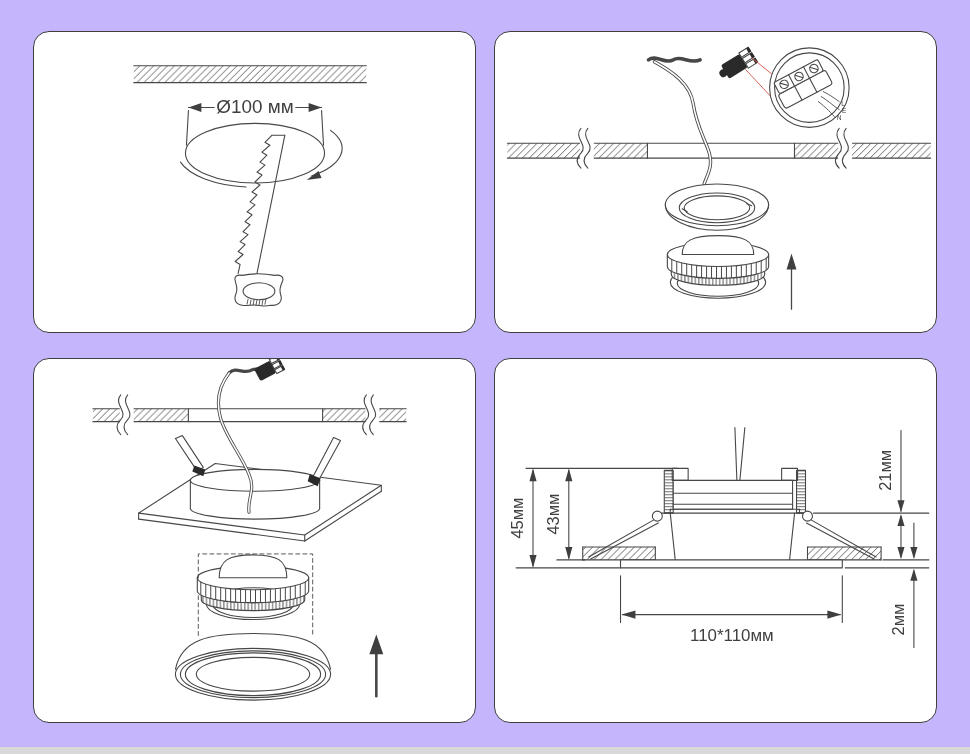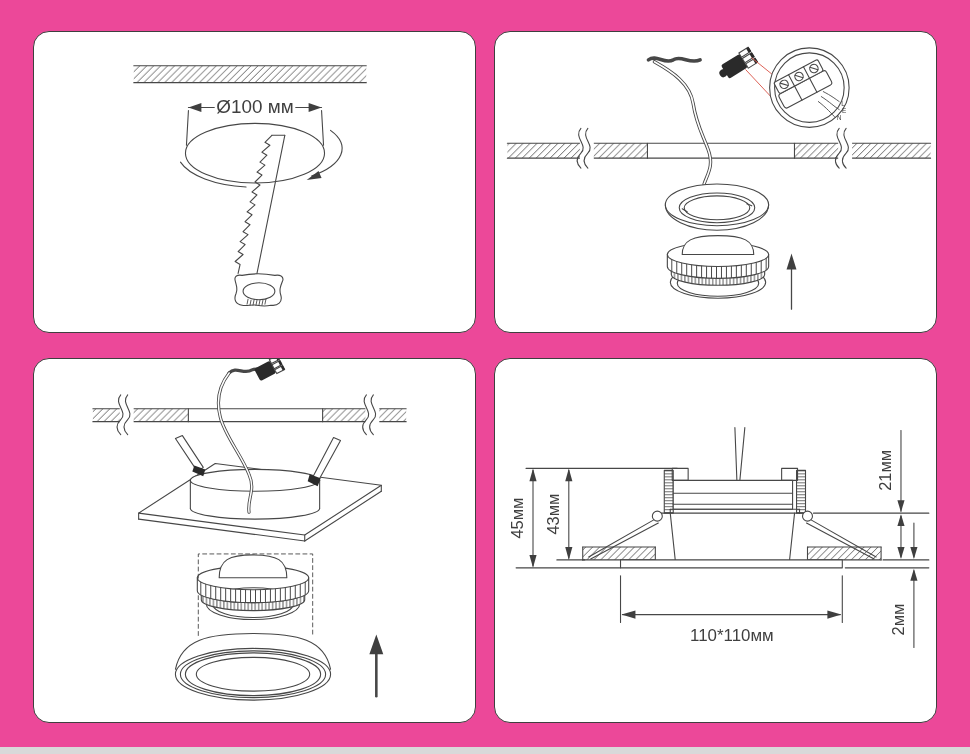--- a/index.html
+++ b/index.html
@@ -1,16 +1,16 @@
 <!DOCTYPE html>
 <html><head>
 <meta charset="utf-8">
 <style>
   html,body{margin:0;padding:0;background:#ffffff;}
-  .page{position:relative;width:970px;height:754px;background:#ec4899;overflow:hidden;
+  .page{position:relative;width:970px;height:754px;background:#c4b5fd;overflow:hidden;
         font-family:"Liberation Sans", sans-serif;}
   .panel{position:absolute;background:#fff;border:1.4px solid #3f3f3f;border-radius:16px;
          box-sizing:border-box;margin:0;}
   #panel1{left:33px;top:31px;width:443px;height:302px;}
   #panel2{left:494px;top:31px;width:443px;height:302px;}
   #panel3{left:33px;top:358px;width:443px;height:365px;}
   #panel4{left:494px;top:358px;width:443px;height:365px;}
   .panel svg{display:block;width:100%;height:100%;}
   .art{stroke:#474747;stroke-width:1.1;fill:none;stroke-linecap:round;stroke-linejoin:round;}
   .white{fill:#ffffff;}

